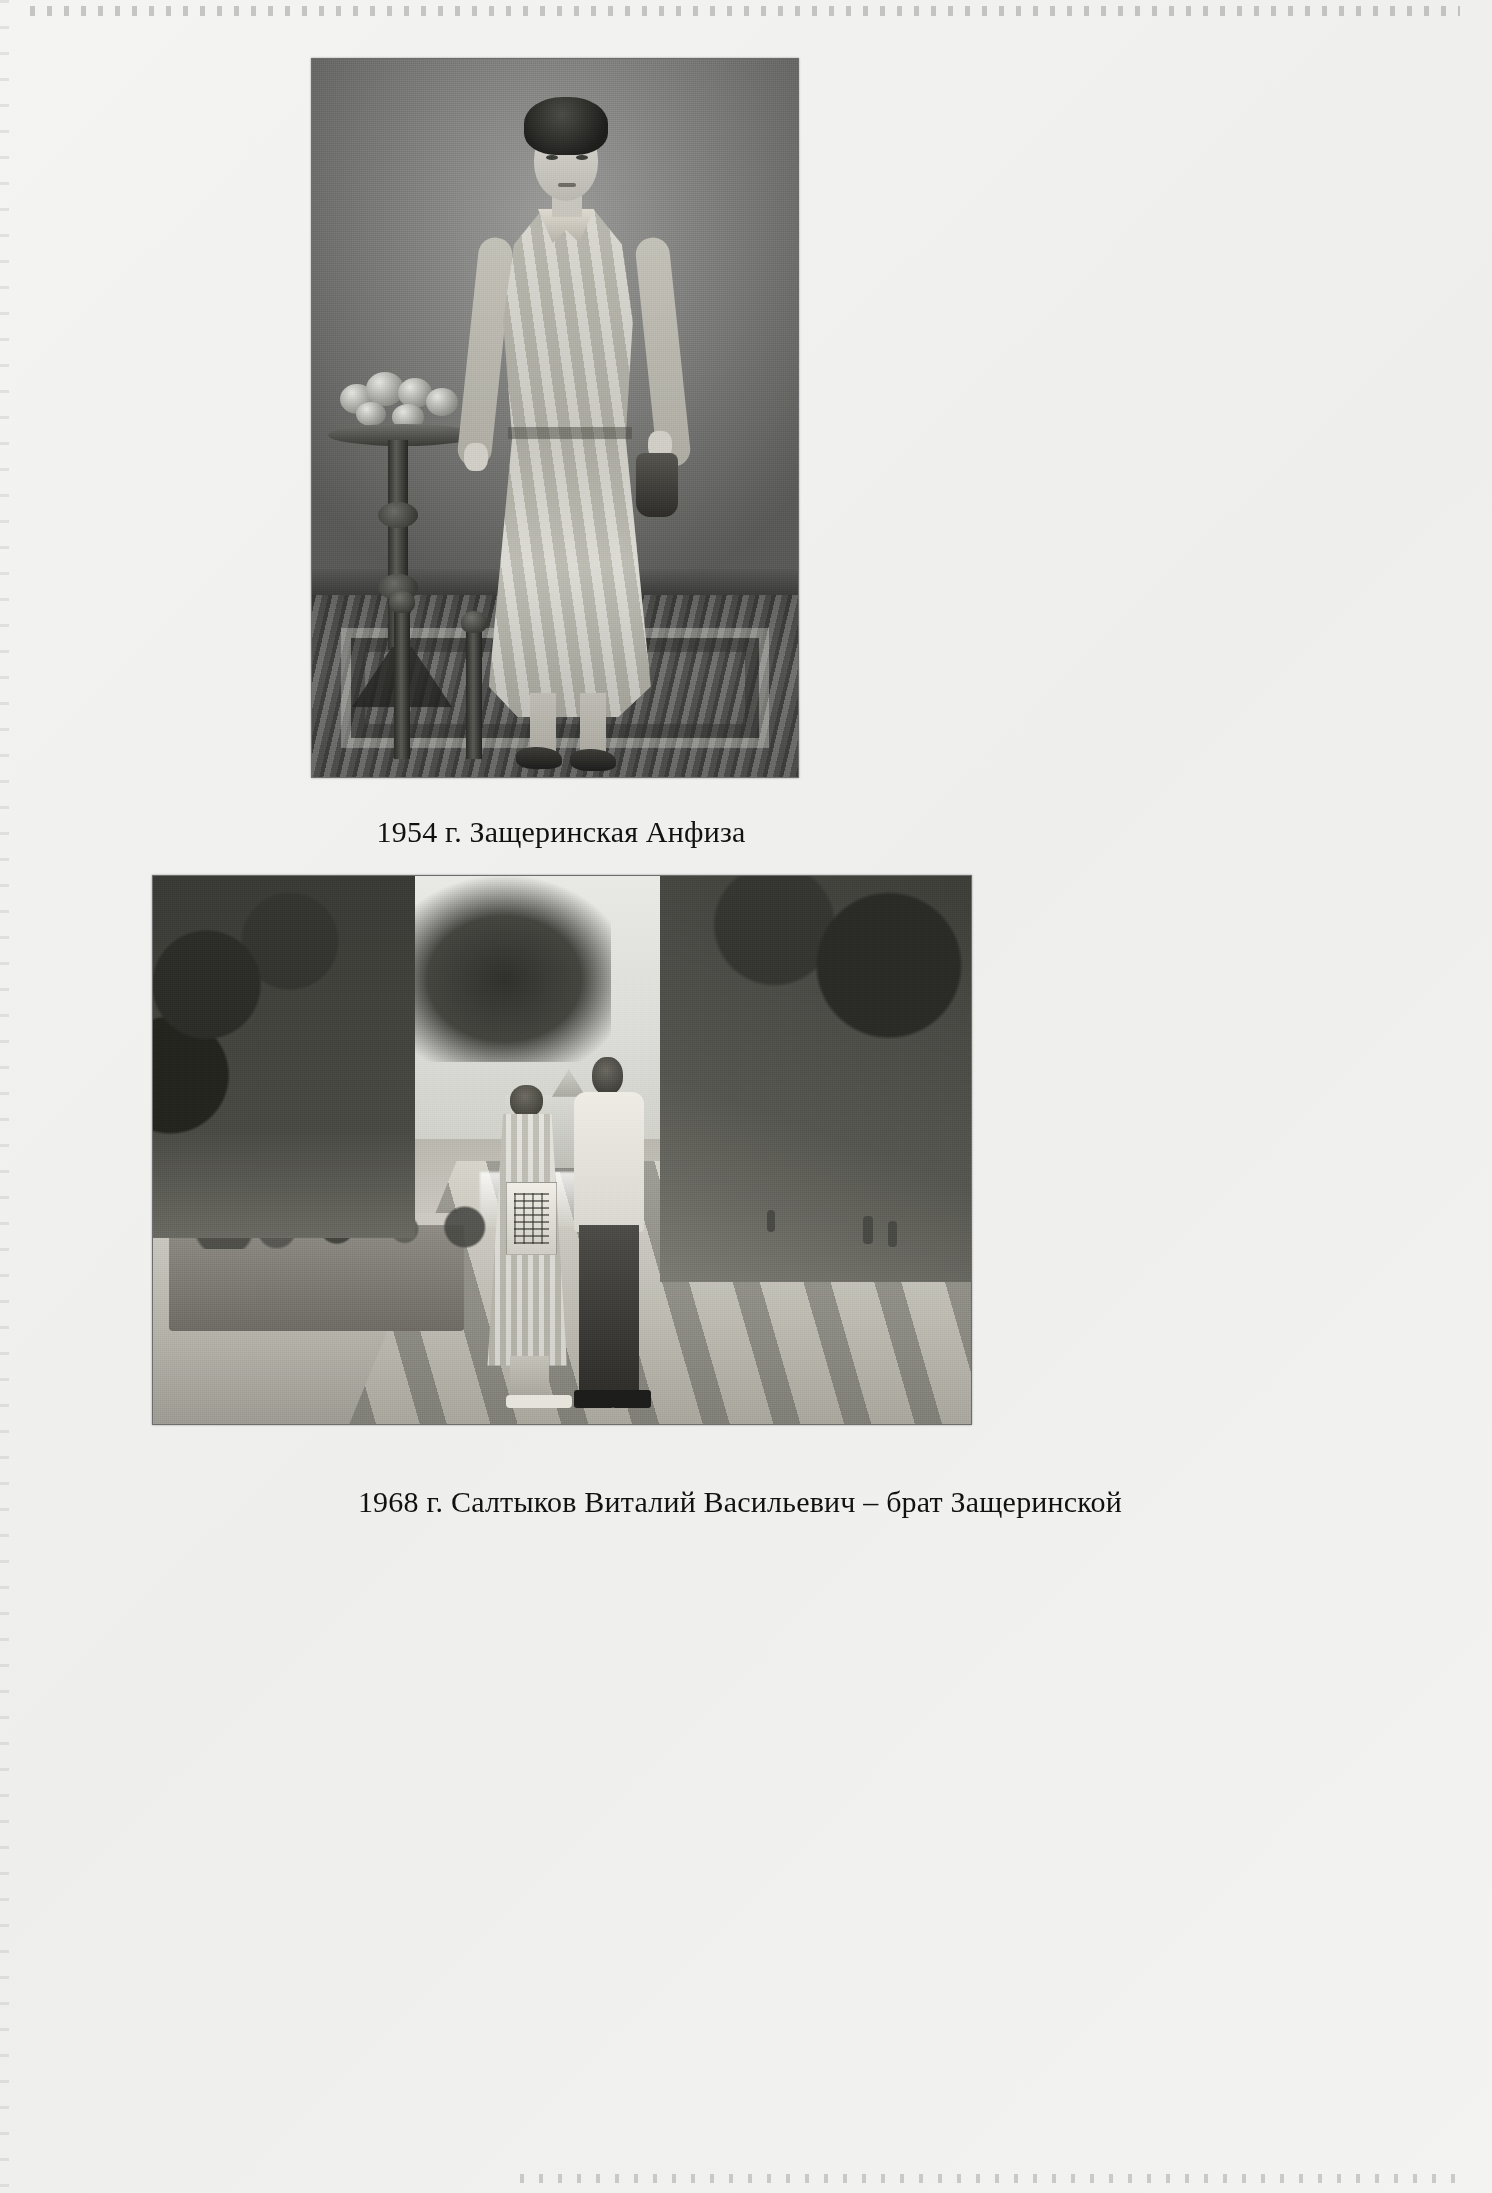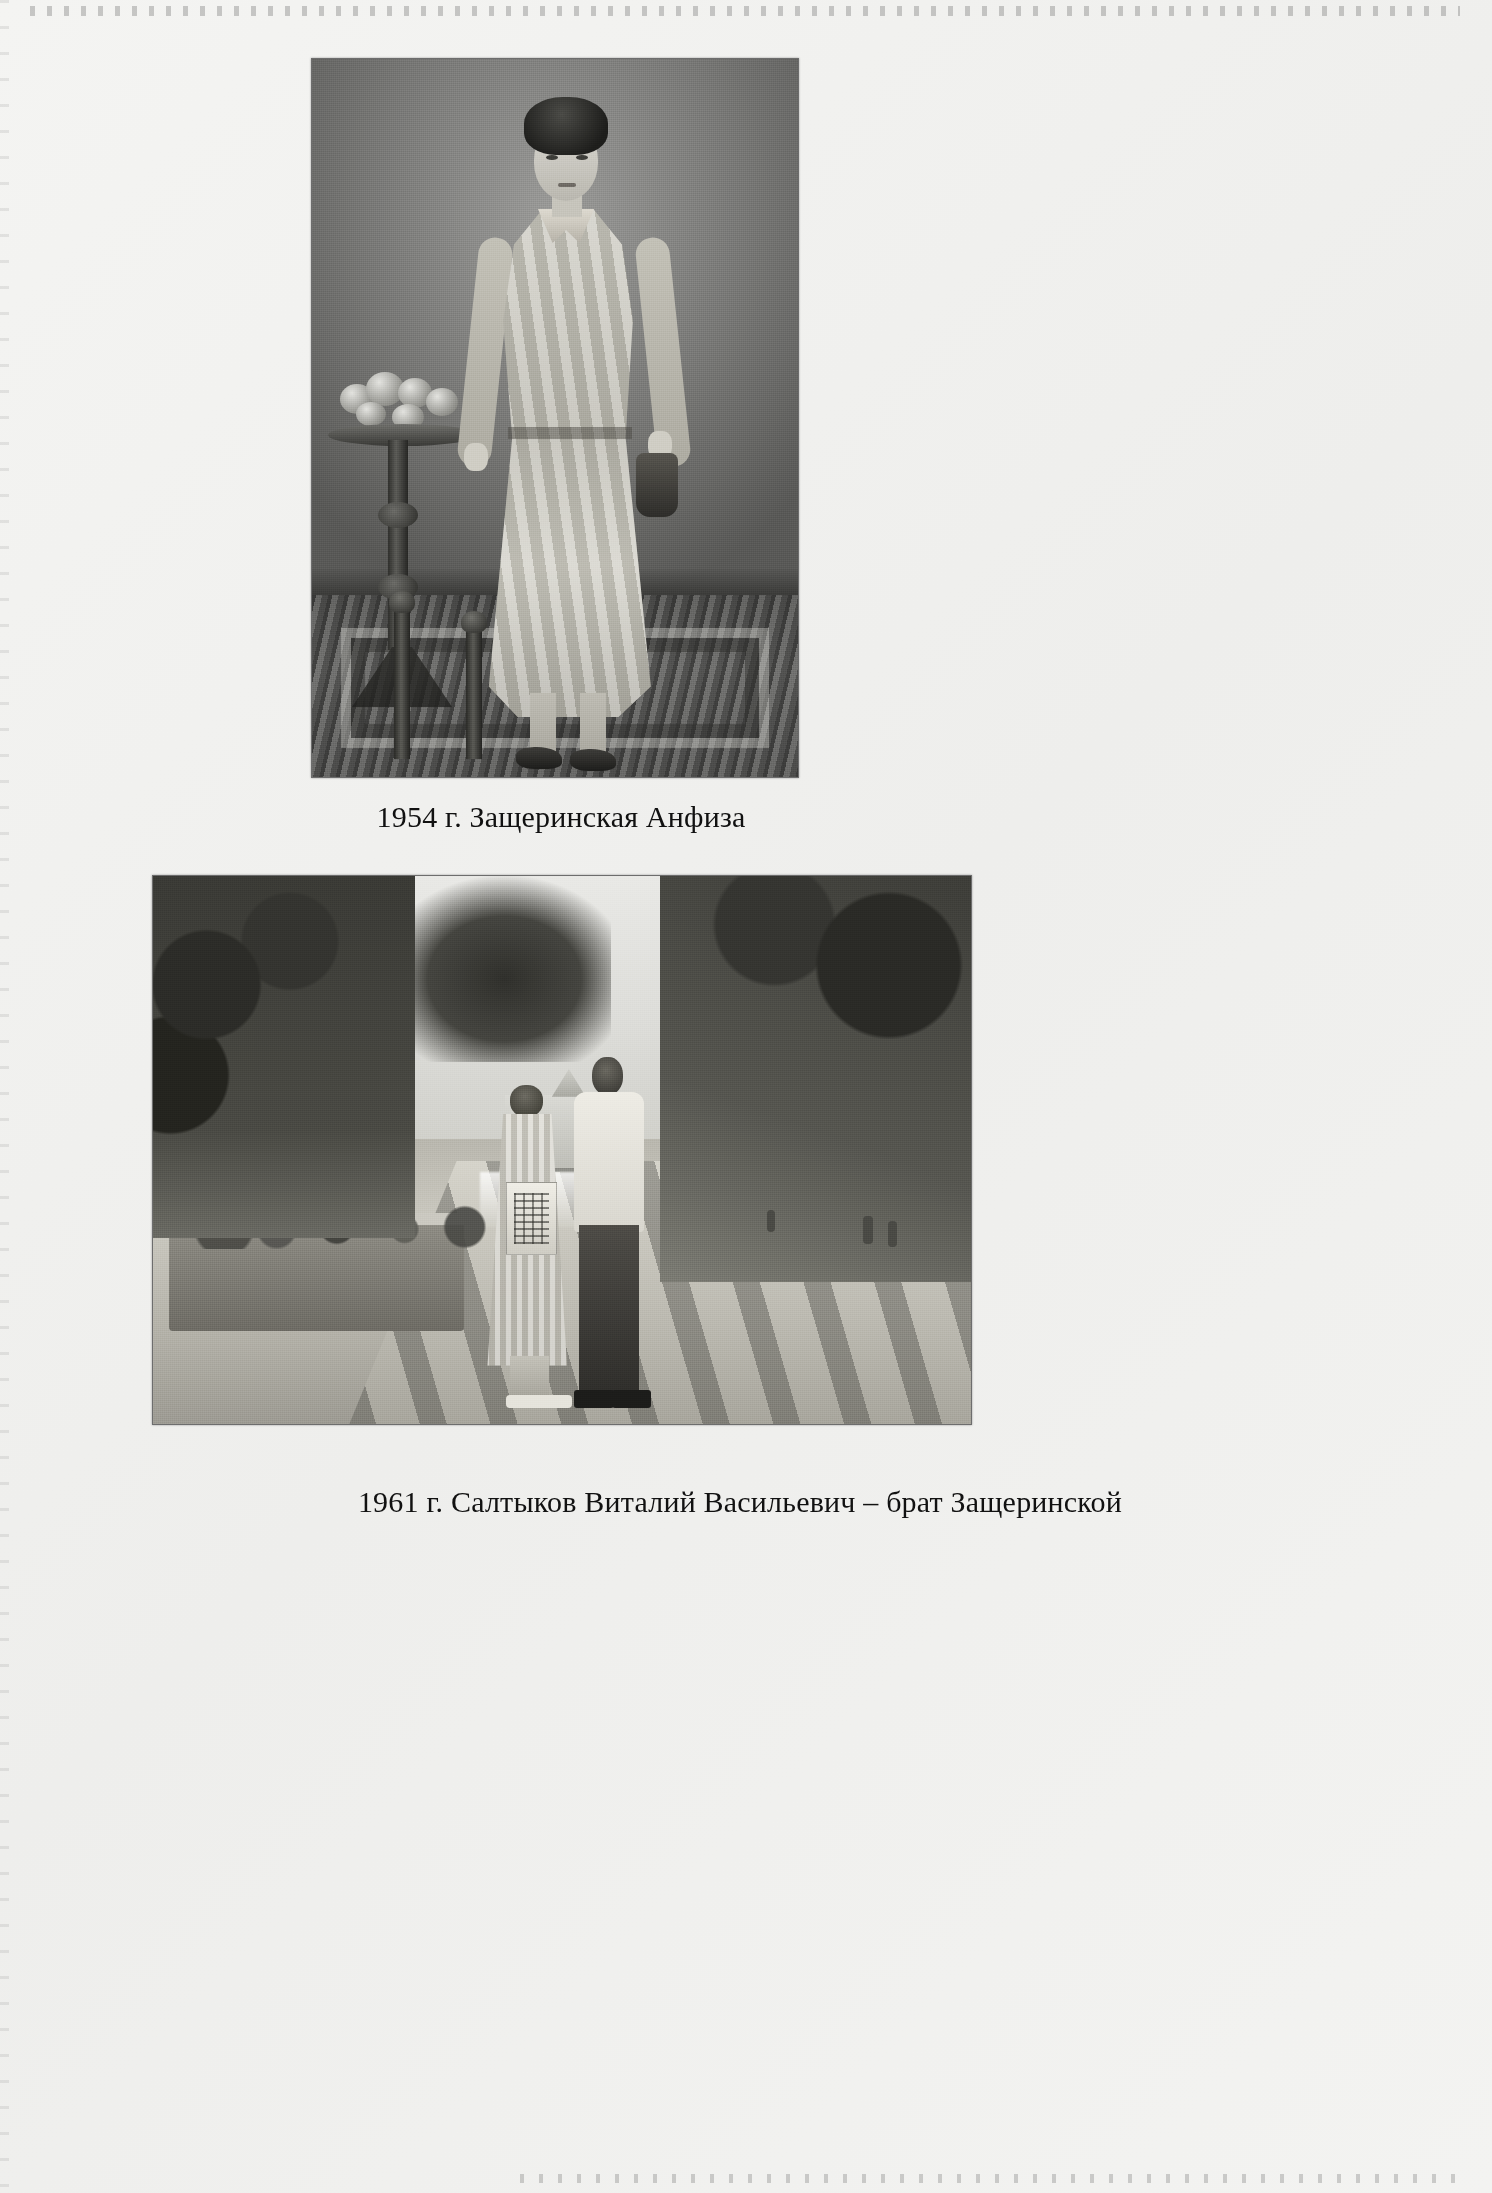--- a/index.html
+++ b/index.html
@@ -258,21 +258,21 @@
   }
   .w-leg.l { left: 72px; top: 596px; }
   .w-leg.r { left: 122px; top: 596px; }
   .w-shoe {
     position: absolute; width: 46px; height: 22px; border-radius: 40% 55% 30% 40%;
     background: linear-gradient(180deg, #3d3c39, #1d1d1b);
   }
   .w-shoe.l { left: 58px; top: 650px; }
   .w-shoe.r { left: 112px; top: 652px; }
 
-  #cap-portrait { margin-top: 22px; }
+  #cap-portrait { margin-top: 37px; }
 
   
   #fig-park { top: 875px; left: 152px; width: 1190px; }
   #fig-park .photo { width: 818px; height: 548px; margin-left: 0; }
 
   .park-sky {
     position: absolute; left: 0; right: 0; top: 0; height: 52%;
     background: linear-gradient(180deg, #e9e9e6 0%, #dcdcd8 55%, #cfcfc9 100%);
   }
   .park-ground {
@@ -520,16 +520,16 @@
           <div class="bag"></div>
           <div class="legs"></div>
           <div class="shoe l"></div>
           <div class="shoe r"></div>
         </div>
       </div>
 
       <div class="park-grain"></div>
     </div>
 
-    <div class="caption" id="cap-park">1961 г.  Салтыков Виталий Васильевич – брат Защеринской</div>
+    <div class="caption" id="cap-park">1968 г.  Салтыков Виталий Васильевич – брат Защеринской</div>
   </div>
 
 </div>
 
 </body></html>

